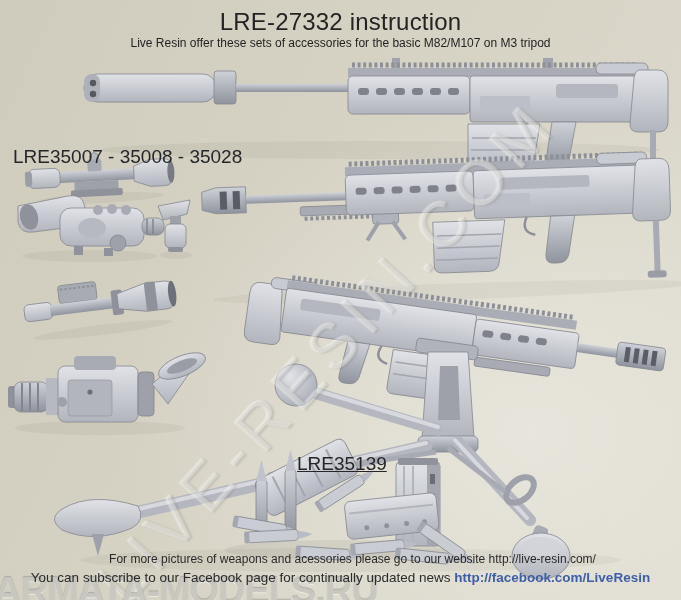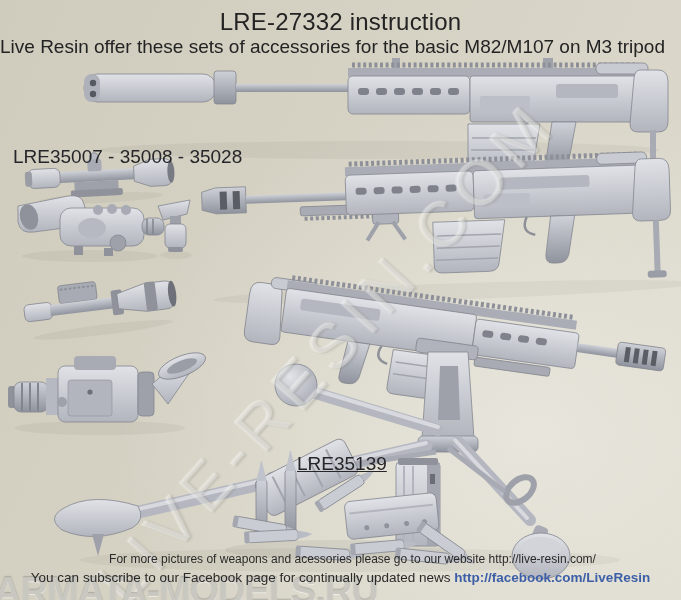--- a/index.html
+++ b/index.html
@@ -5,21 +5,21 @@
   html,body{margin:0;padding:0;background:#888;}
   .canvas{
     position:relative;width:681px;height:600px;overflow:hidden;
     font-family:"Liberation Sans","DejaVu Sans",sans-serif;
     background:
       radial-gradient(ellipse at 78% 72%, rgba(236,234,226,.75) 0%, rgba(236,234,226,0) 55%),
       linear-gradient(115deg,#cfcbbd 0%,#d6d2c4 45%,#dedbcf 100%);
   }
   .txt{position:absolute;color:#232323;}
   .title{top:8px;left:0;width:100%;text-align:center;font-size:24px;letter-spacing:.2px;}
-  .subtitle{top:36px;left:0;width:100%;text-align:left;font-size:19px;}
+  .subtitle{top:36px;left:0;width:100%;text-align:center;font-size:12px;}
   .lbl{font-size:19px;color:#26262a;}
   .lbl1{top:122px;left:13px;margin-top:24px;}
   .lbl2{top:453px;left:297px;text-decoration:underline;}
   .footer1{top:552px;left:12px;width:100%;text-align:center;font-size:12px;color:#2a2a2a;}
   .footer2{top:570px;left:0;width:100%;text-align:center;font-size:13.5px;color:#2a2a2a;}
   .footer2 a{color:#3d5fa8;text-decoration:none;cursor:pointer;font-weight:bold;}
   .wm-diag{
     position:absolute;left:110px;top:556px;transform:rotate(-48deg);transform-origin:0 50%;
     white-space:nowrap;font-size:64px;letter-spacing:9px;
     color:rgba(248,248,245,0.30);

